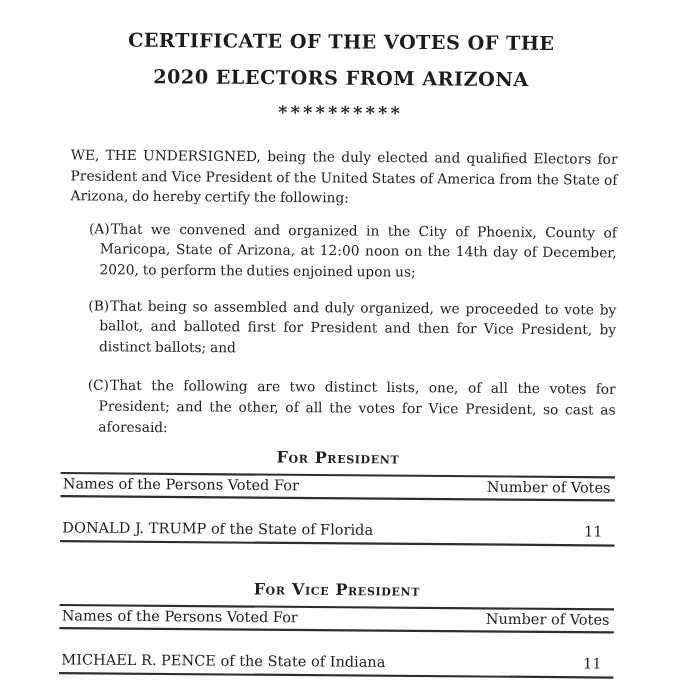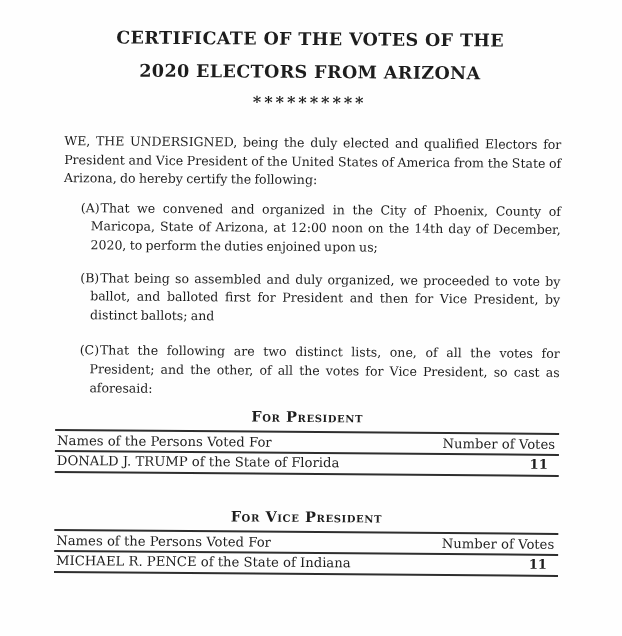--- a/index.html
+++ b/index.html
@@ -83,22 +83,23 @@
     align-items: baseline;
     line-height: 16px;
   }
   .vt-head {
     border-bottom: 2px solid #2e2e2e;
     padding: 2px 2px 1px 2px;
   }
   .vt-row { padding: 1px 2px 2px 2px; }
   .vt-col-votes { padding-right: 2px; }
   .vt-votes {
-    font-weight: bold;
+    font-weight: normal;
     padding-right: 9px;
+    margin-top: 20px;
   }
 </style>
 </head>
 <body>
 
 <div class="page">
   <div class="sheet">
 
     <div class="doc-title">CERTIFICATE OF THE VOTES OF THE</div>
     <div class="doc-title second">2020 ELECTORS FROM ARIZONA</div>

